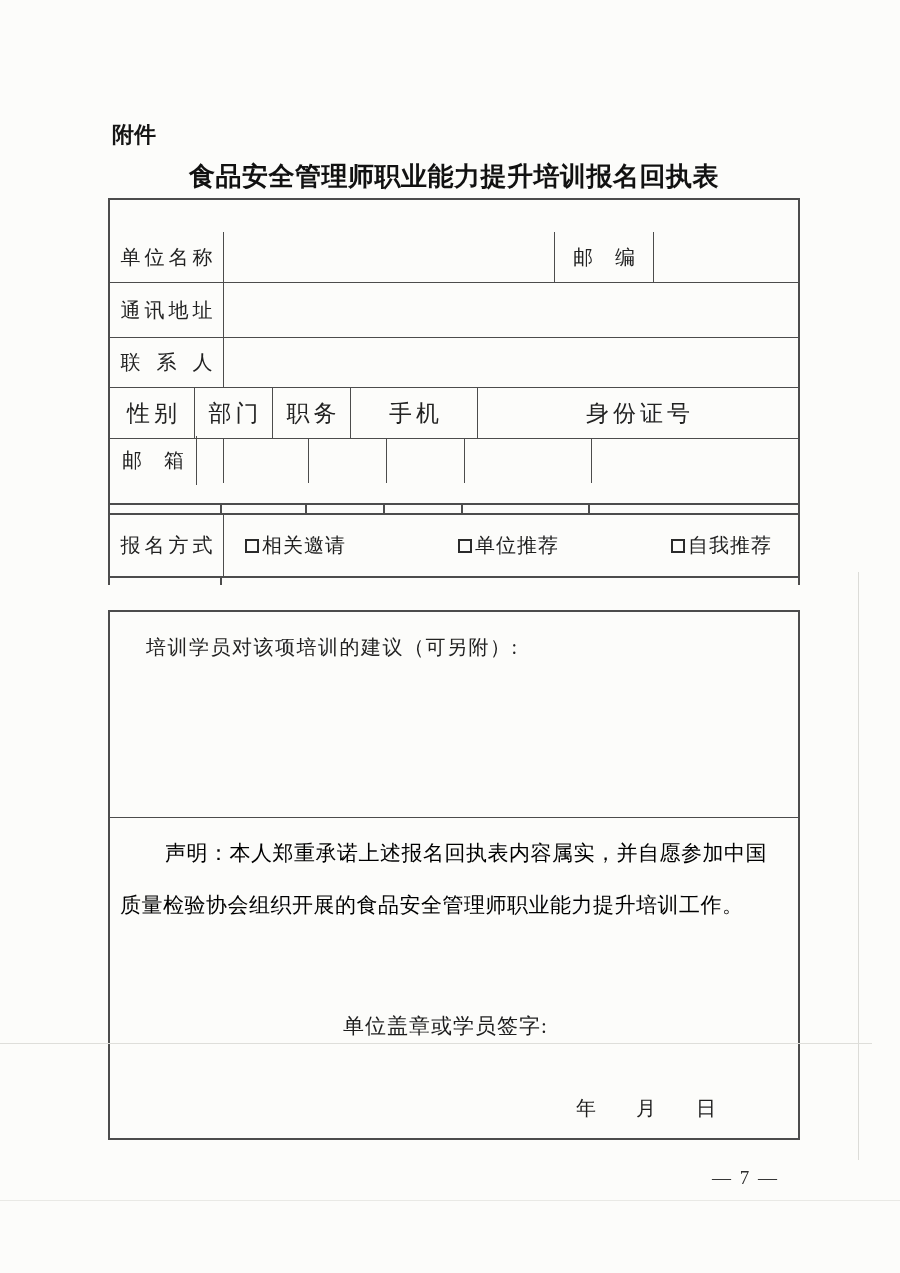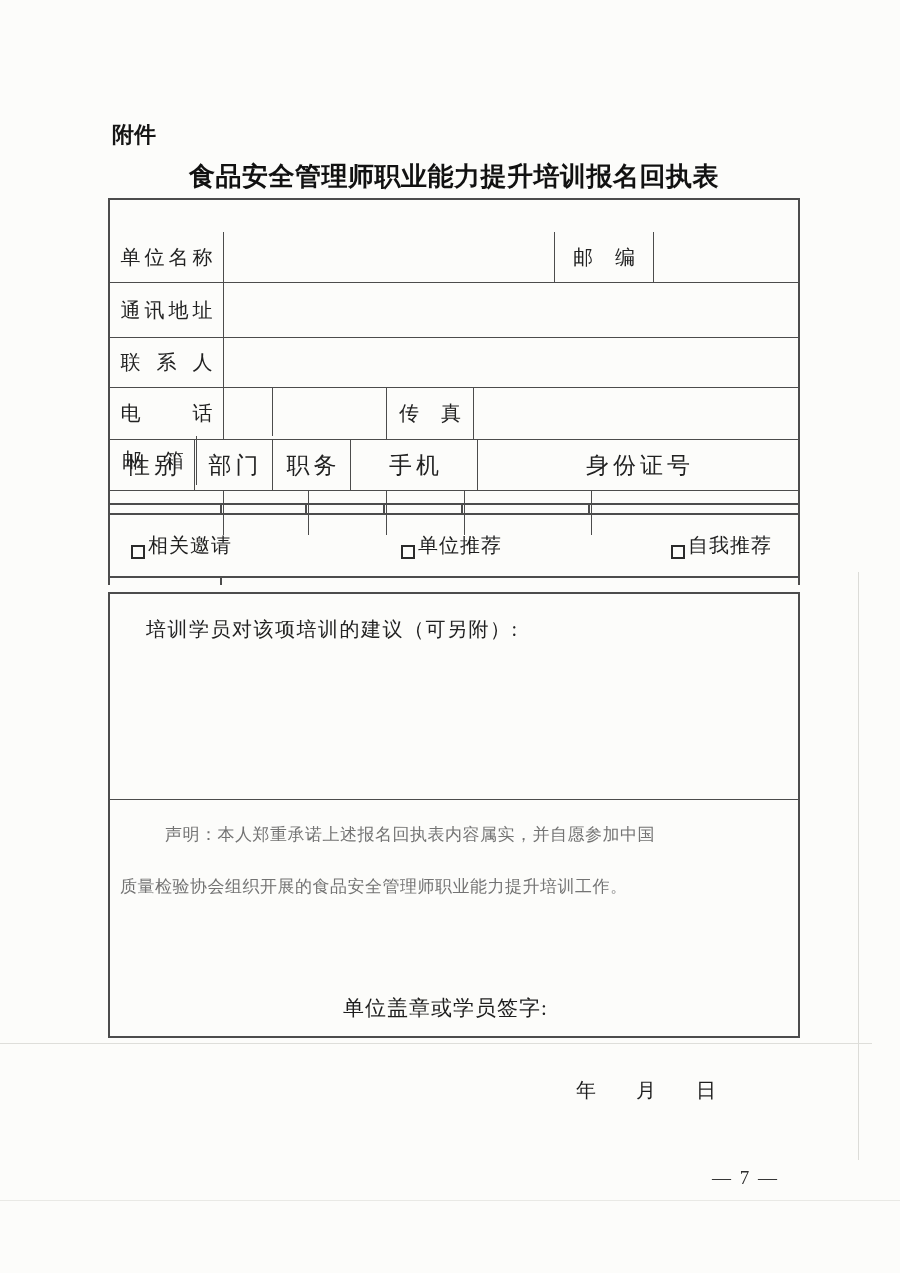--- a/index.html
+++ b/index.html
@@ -23,21 +23,21 @@
     font-family:Liberation Mono, monospace;
     font-weight:bold; font-size:26px; letter-spacing:0.5px; color:#111;
   }
   
   .sec {
     position:absolute; left:108px; width:692px;
     border:2px solid #4c4c4c;
   }
   .sec1 { top:198px; height:307px; }
   .sec2 { top:513px; height:65px; }
-  .sec3 { top:592px; height:446px; }
+  .sec3 { top:610px; height:530px; }
   .row { display:flex; border-bottom:1.5px solid #4c4c4c; }
   .row:last-child { border-bottom:none; }
   .cell { border-right:1.5px solid #4c4c4c; height:100%; }
   .cell:last-child { border-right:none; }
   .lblcell { display:flex; align-items:center; justify-content:center; font-size:20px; color:#222; }
   .jspan { display:inline-block; width:92px; text-align:justify; text-align-last:justify; }
   .jspan.n2 { width:62px; }
   .hdrcell { display:flex; align-items:center; justify-content:center; font-size:23px; letter-spacing:4px; color:#222; text-indent:4px; }
   
   .r1 { height:51px;margin-top:32px; } .r2 { height:55px;font-family:Liberation Mono, monospace; } .r3 { height:50px;flex-direction:column; }
@@ -52,28 +52,28 @@
   .w-sex   { width:85px;  flex:none; }
   .w-dept  { width:78px;  flex:none; }
   .w-duty  { width:78px;  flex:none; }
   .w-cell5 { width:127px; flex:none; }
   
   .reg-row { height:100%; display:flex; }
   .reg-opts {
     flex:1; display:flex; align-items:center; justify-content:space-between;
     padding:0 26px 0 21px; font-size:20px;
   }
-  .opt { display:flex; align-items:flex-end; letter-spacing:1px; white-space:nowrap; }
+  .opt { display:flex; align-items:center; letter-spacing:1px; white-space:nowrap; }
   .box { width:14px; height:14px; border:2px solid #2b2b2b; margin-right:3px; flex:none; }
   
   .suggest {
     height:206px; border-bottom:1.5px solid #4c4c4c;
     padding:22px 20px 0 36px; font-size:20px; letter-spacing:1.5px; color:#222;
   }
-  .statement { padding:9px 22px 0 10px; font-size:17px; line-height:52px; letter-spacing:0.5px; color:#737373; }
+  .statement { padding:9px 22px 0 10px; font-size:21px; line-height:52px; letter-spacing:0.5px; color:#000000; }
   .statement .l1 { text-indent:45px; }
   .sig { position:absolute; top:400px; left:233px; font-size:21px; letter-spacing:1px; color:#1d1d1d; }
   .dateline { position:absolute; top:483px; left:466px; font-size:20px; color:#1d1d1d; }
   .dateline span { margin-right:35px; }
   .dateline span:last-child { margin-right:0; }
   
   .stub { position:absolute; width:2px; background:#4c4c4c; }
   
   .art { position:absolute; background:#dededa; }
   .page-number {
@@ -109,30 +109,20 @@
     <div class="row r3">
       <div class="cell w-label lblcell">
           <span class="jspan">联系人</span>
         </div>
       <div class="cell w-c2"></div>
       <div class="cell w-mail lblcell">
           <span class="jspan n2">邮箱</span>
         </div>
       <div class="cell w-fill"></div>
     </div>
-    <div class="row r4">
-      <div class="cell w-label lblcell">
-          <span class="jspan">电话</span>
-        </div>
-      <div class="cell w-c2"></div>
-      <div class="cell w-mail lblcell">
-          <span class="jspan n2">传真</span>
-        </div>
-      <div class="cell w-fill"></div>
-    </div>
     <div class="row r5">
       <div class="cell w-sex hdrcell">性别</div>
       <div class="cell w-dept hdrcell">部门</div>
       <div class="cell w-duty hdrcell">职务</div>
       <div class="cell w-cell5 hdrcell">手机</div>
       <div class="cell w-fill hdrcell">身份证号</div>
     </div>
     <div class="row r6">
       <div class="cell w-label"></div>
       <div class="cell w-sex"></div>
@@ -146,20 +136,23 @@
   <div class="stub" style="left:108px;top:505px;height:8px;"></div>
   <div class="stub" style="left:220px;top:505px;height:8px;"></div>
   <div class="stub" style="left:305px;top:505px;height:8px;"></div>
   <div class="stub" style="left:383px;top:505px;height:8px;"></div>
   <div class="stub" style="left:461px;top:505px;height:8px;"></div>
   <div class="stub" style="left:588px;top:505px;height:8px;"></div>
   <div class="stub" style="left:798px;top:505px;height:8px;"></div>
 
   <div class="sec sec2">
     <div class="reg-row">
+      <div class="cell w-label lblcell">
+          <span class="jspan">报名方式</span>
+        </div>
       <div class="cell w-fill reg-opts">
         <span class="opt">
             <span class="box"></span>
             <span>相关邀请</span>
           </span>
         <span class="opt">
             <span class="box"></span>
             <span>单位推荐</span>
           </span>
         <span class="opt">

